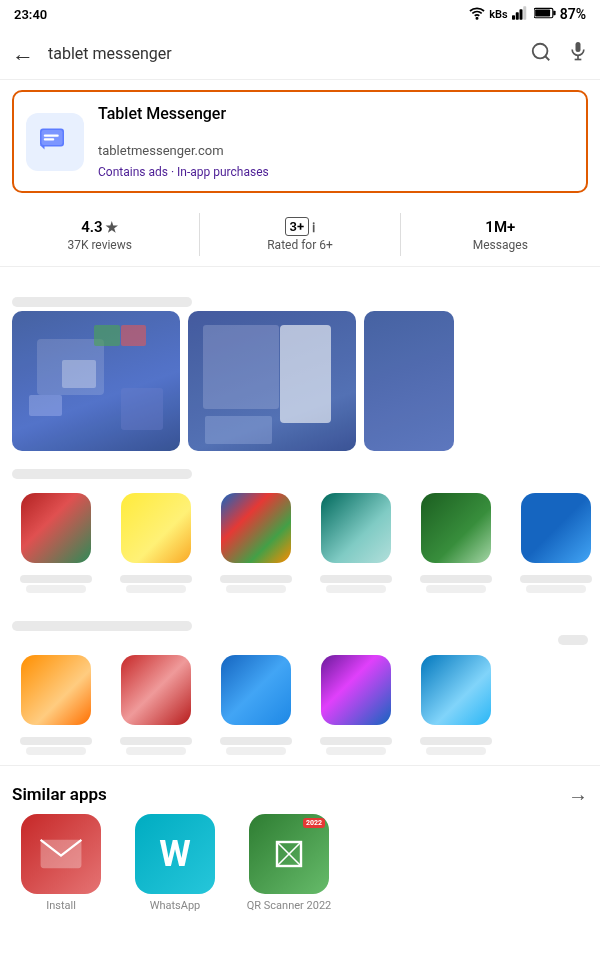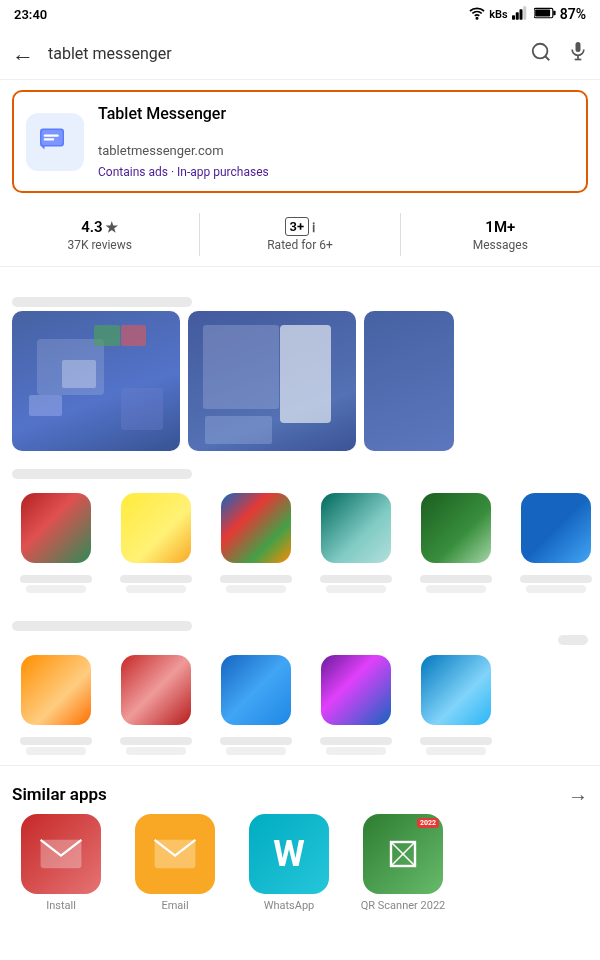--- a/index.html
+++ b/index.html
@@ -502,29 +502,20 @@
 <div class="similar-app-item">
       <div class="similar-app-icon" style="background:linear-gradient(135deg,#c62828,#e57373);display:flex;align-items:center;justify-content:center;">
               <svg width="44" height="32" viewBox="0 0 56 40">
           <rect x="2" y="2" width="52" height="36" rx="4" fill="#fff" opacity=".3"></rect>
           <polyline points="2,2 28,22 54,2" stroke="#fff" stroke-width="3" fill="none"></polyline>
         </svg>
             </div>
       <div class="similar-app-label">Install</div>
     </div>
     <div class="similar-app-item">
-      <div class="similar-app-icon" style="background:#f9a825;display:flex;align-items:center;justify-content:center;">
-              <svg width="44" height="32" viewBox="0 0 56 40">
-          <rect x="2" y="2" width="52" height="36" rx="4" fill="#fff" opacity=".3"></rect>
-          <polyline points="2,2 28,22 54,2" stroke="#fff" stroke-width="3" fill="none"></polyline>
-        </svg>
-            </div>
-      <div class="similar-app-label">Email</div>
-    </div>
-    <div class="similar-app-item">
       <div class="similar-app-icon" style="background:linear-gradient(135deg,#00acc1,#26c6da);display:flex;align-items:center;justify-content:center;">
               <span style="color:#fff;font-size:36px;font-weight:700;">W</span>
             </div>
       <div class="similar-app-label">WhatsApp</div>
     </div>
     <div class="similar-app-item">
       <div class="similar-app-icon" style="background:linear-gradient(135deg,#2e7d32,#66bb6a);position:relative;display:flex;align-items:center;justify-content:center;">
               <svg width="40" height="40" viewBox="0 0 50 50">
           <rect x="10" y="10" width="30" height="30" fill="none" stroke="#fff" stroke-width="3"></rect>
           <line x1="10" y1="10" x2="40" y2="40" stroke="#fff" stroke-width="2"></line>

